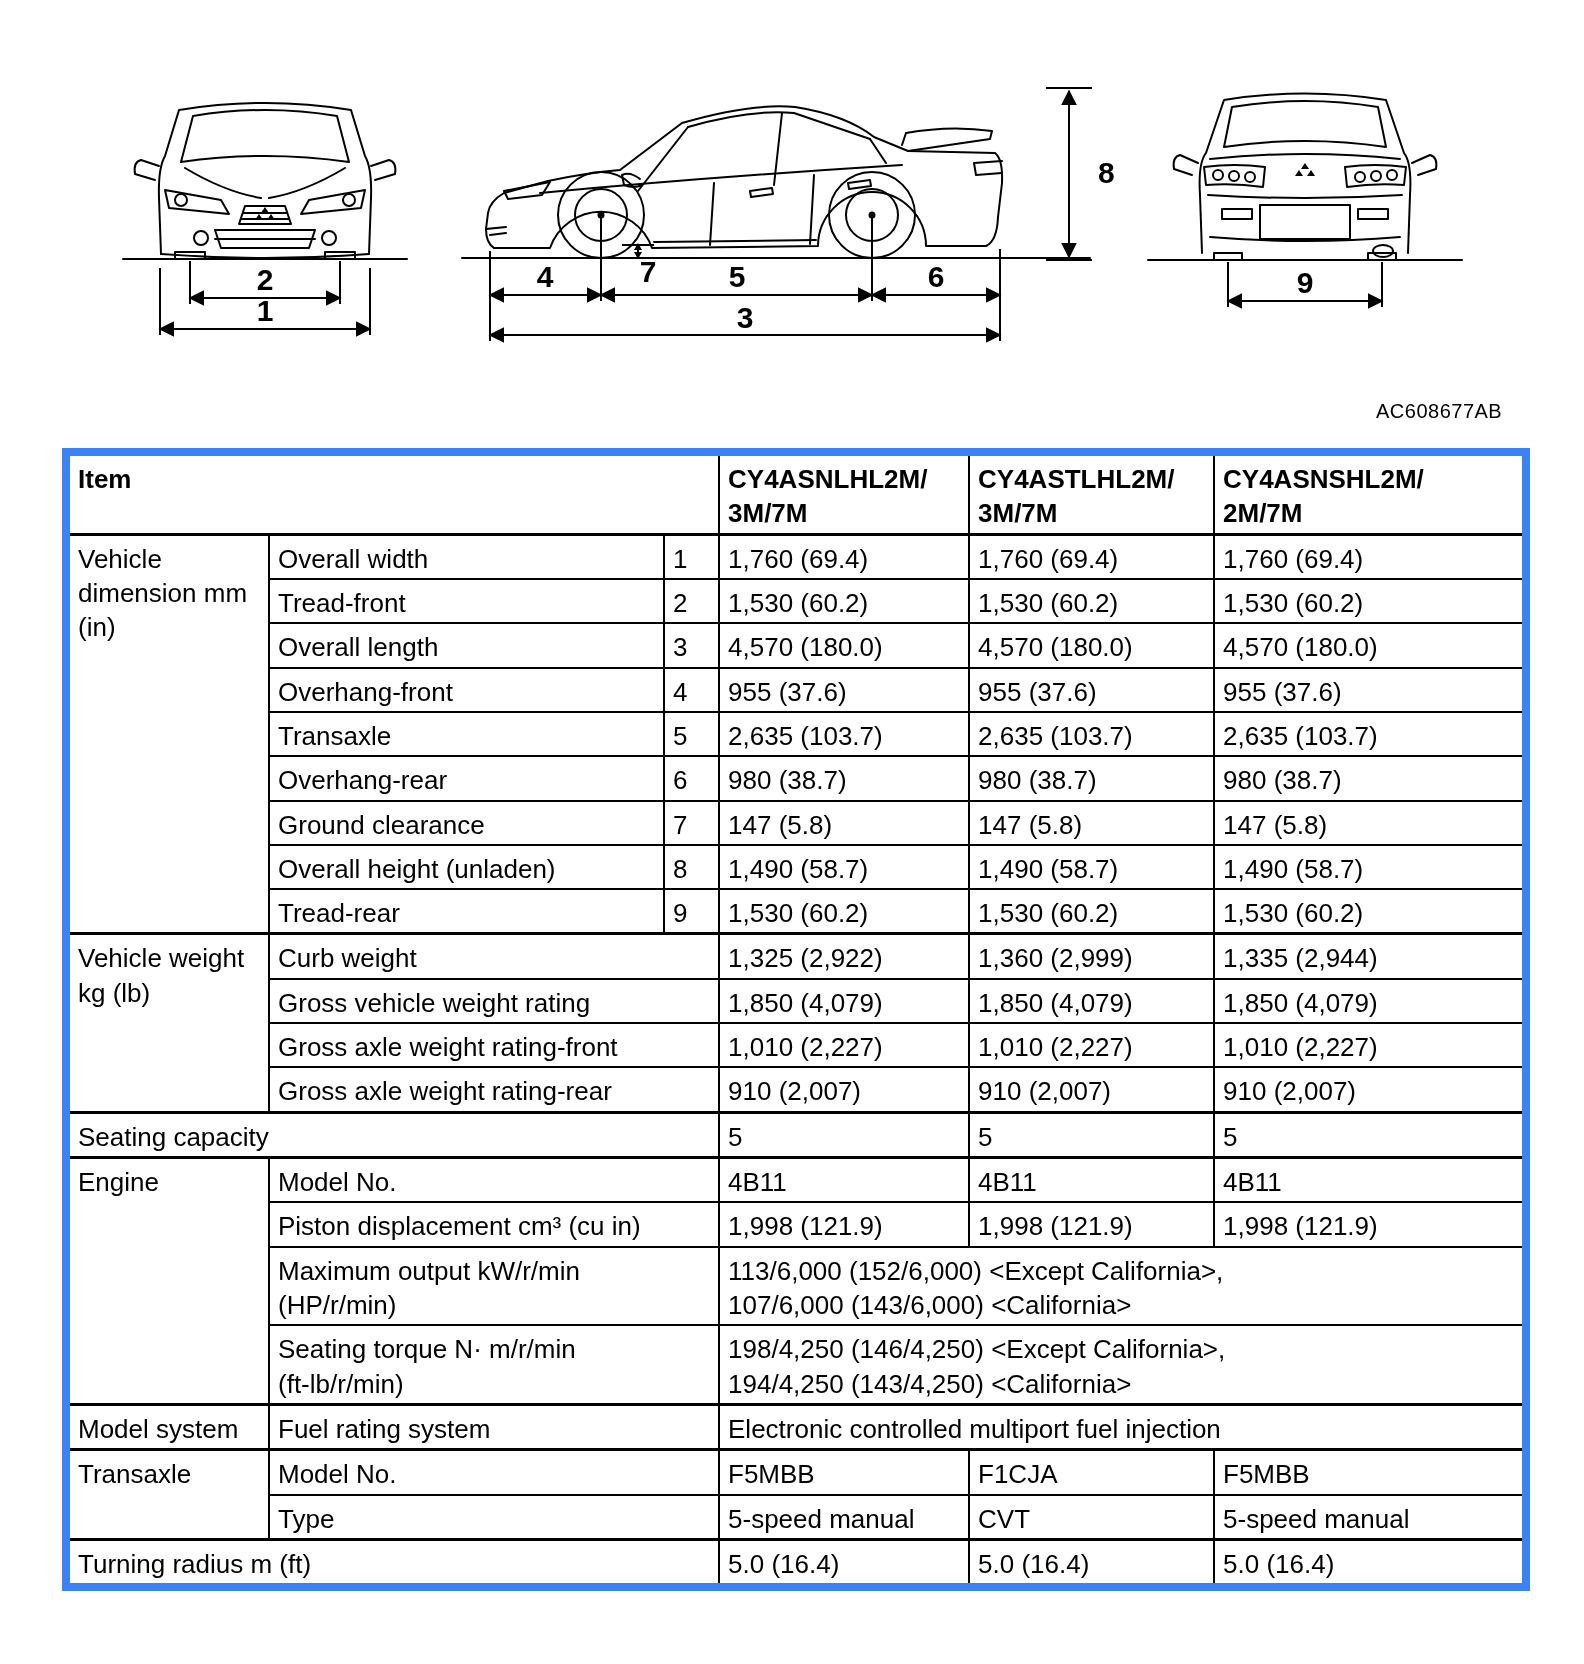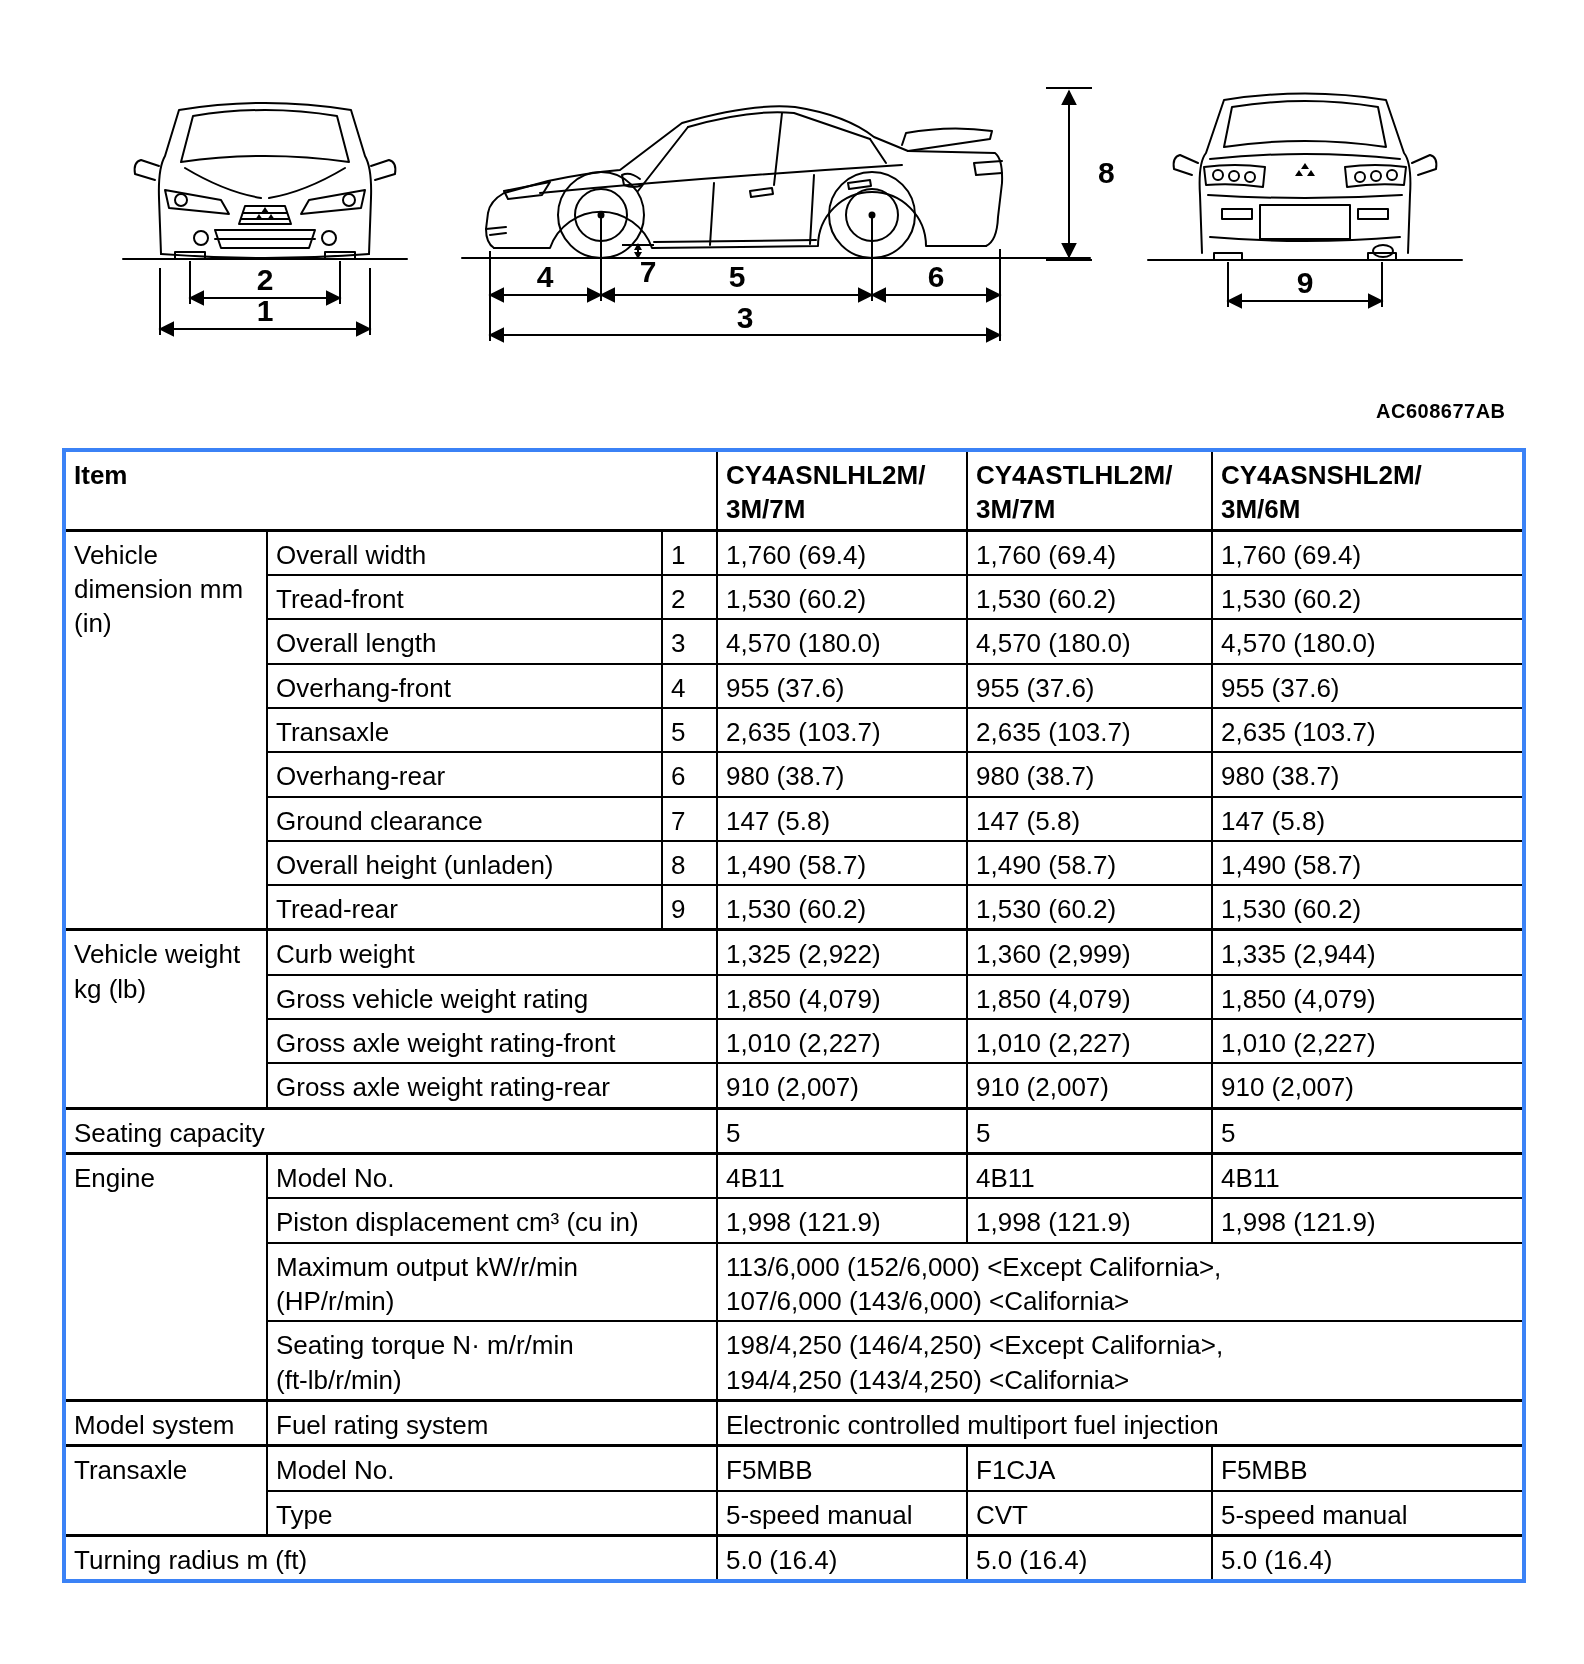--- a/index.html
+++ b/index.html
@@ -1,22 +1,22 @@
 <!DOCTYPE html>
 <html><head>
 <meta charset="utf-8">
 <style>
   * { margin:0; padding:0; box-sizing:border-box; }
   html,body { background:#fff; }
   body { width:1584px; height:1664px; font-family:"Liberation Sans", sans-serif; color:#000; }
   .page { position:relative; width:1584px; height:1664px; background:#fff; overflow:hidden; }
   .fig-svg { position:absolute; }
-  .figcode { position:absolute; left:1376px; top:400px; font-size:20px; font-weight:bold; letter-spacing:0.5px; }
+  .figcode { position:absolute; left:1376px; top:400px; font-size:20px; font-weight:normal; letter-spacing:0.5px; }
   table.specs { position:absolute; left:62px; top:448px; width:1460px; border-collapse:collapse;
-                table-layout:fixed; font-size:26px; border:4px solid #3b82f6; }
+                table-layout:fixed; font-size:26px; border:8px solid #3b82f6; }
   .specs td { border:2px solid #000; vertical-align:top; padding:6px 8px 2px 8px;
               line-height:1.32; height:42px; overflow:hidden; }
   .specs tr.sec td { border-top:3px solid #000; }
   .specs td.head { font-weight:bold; height:78px; }
   .pre { white-space:pre-line; }
   .num { padding-left:15px; }
   .pist { height:54px; }
   .h84 { height:86px; }
   svg text { font-family:"Liberation Sans", sans-serif; font-weight:bold; font-size:30px; fill:#000; }
 </style>
@@ -177,21 +177,21 @@
         <col style="width:312px">
     </colgroup>
     <tbody>
       <tr>
         <td colspan="3" class="head">Item</td>
         <td class="head pre">CY4ASNLHL2M/
 3M/7M</td>
         <td class="head pre">CY4ASTLHL2M/
 3M/7M</td>
         <td class="head pre">CY4ASNSHL2M/
-3M/6M</td>
+2M/7M</td>
       </tr>
 
       <tr class="sec">
         <td rowspan="9" class="pre">Vehicle
 dimension mm
 (in)</td>
         <td>Overall width</td>
         <td class="num">1</td>
         <td>1,760 (69.4)</td>
         <td>1,760 (69.4)</td>

